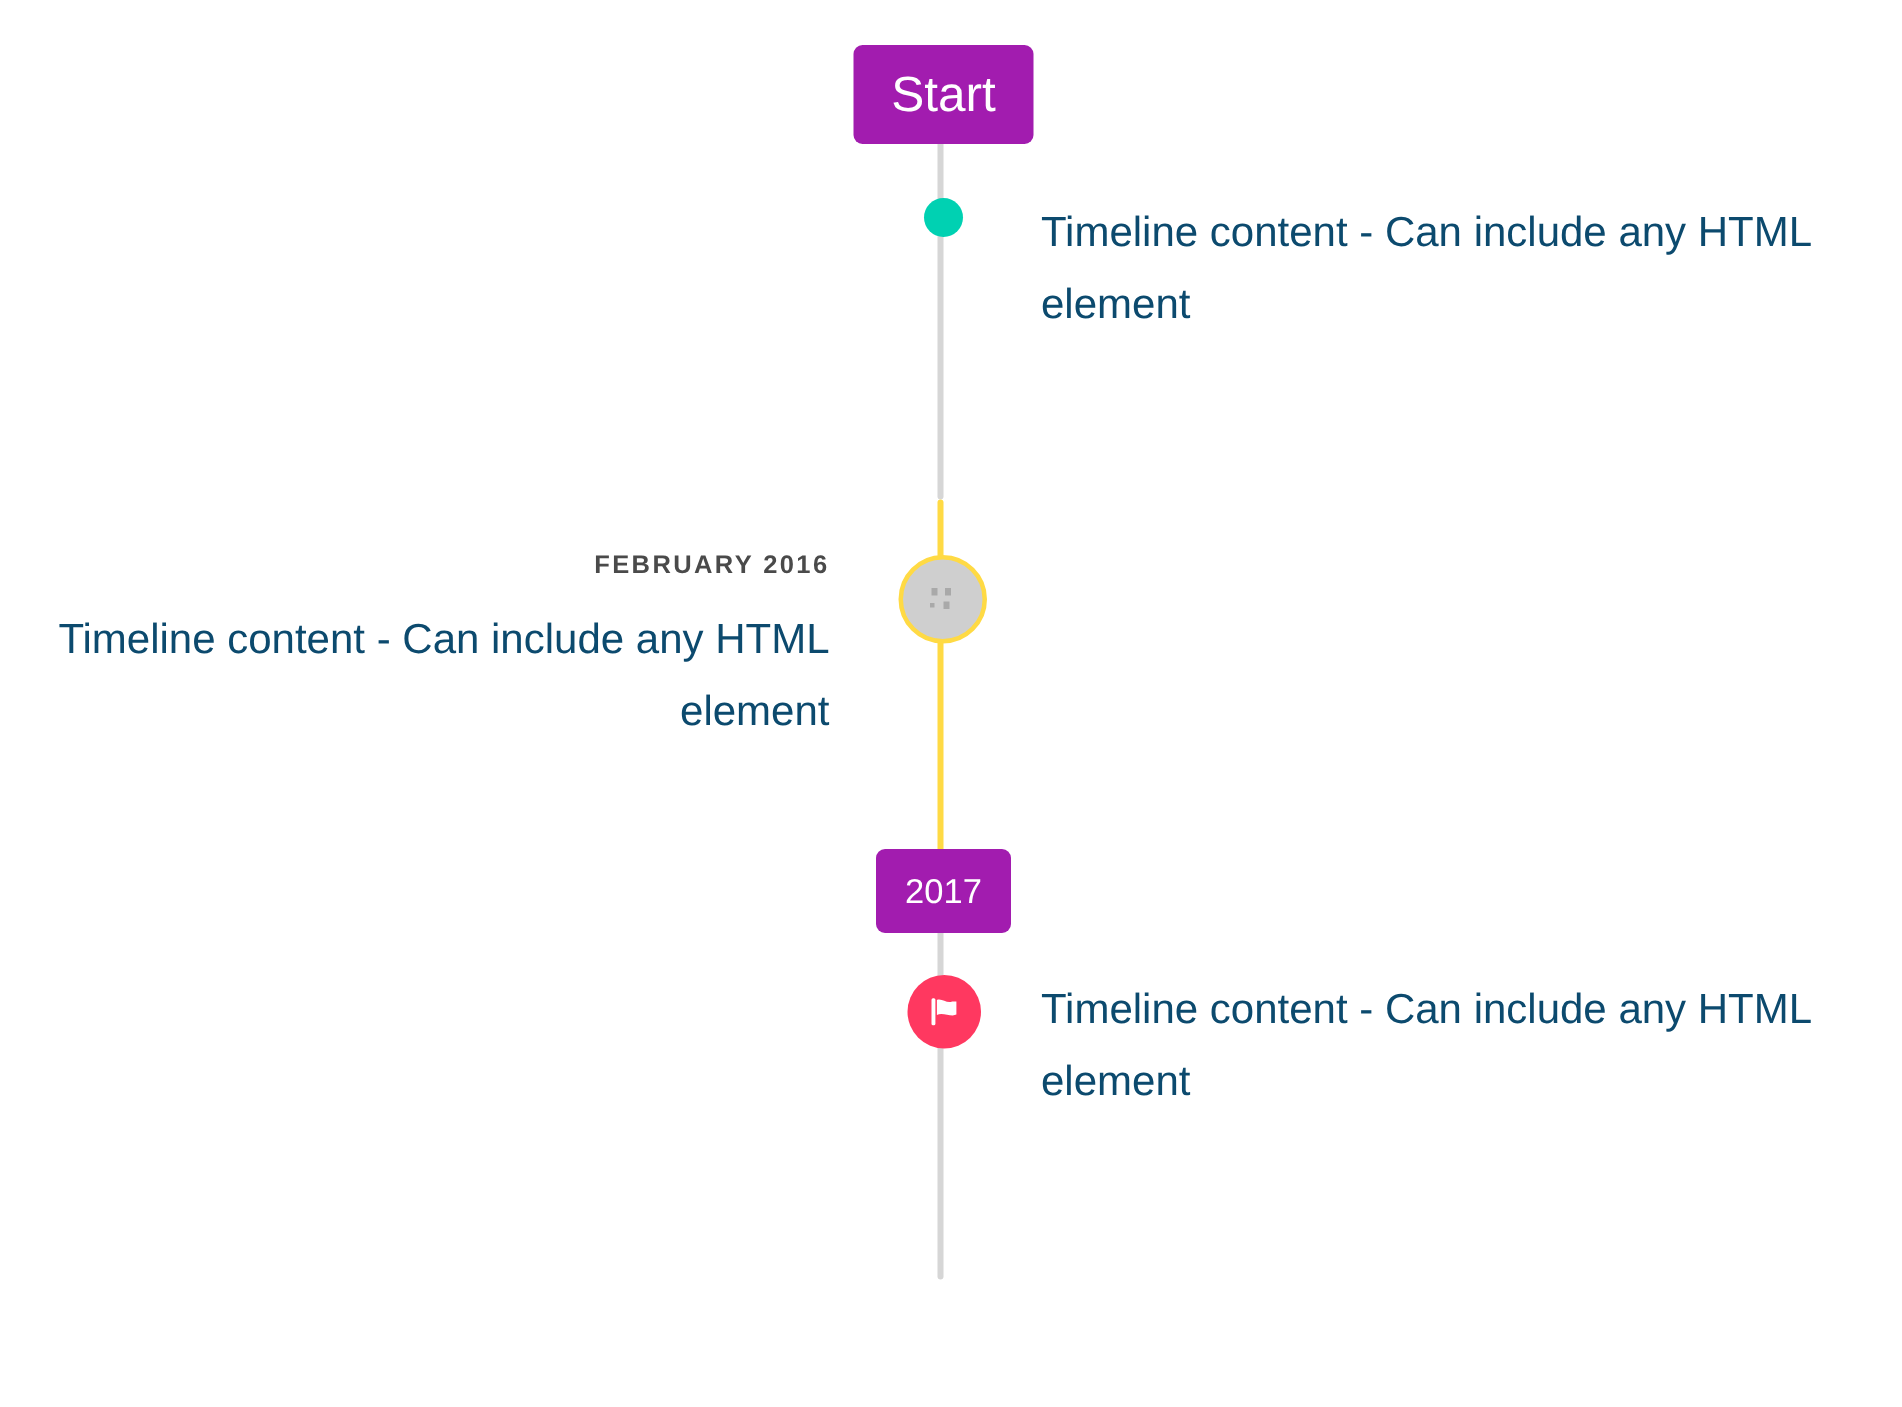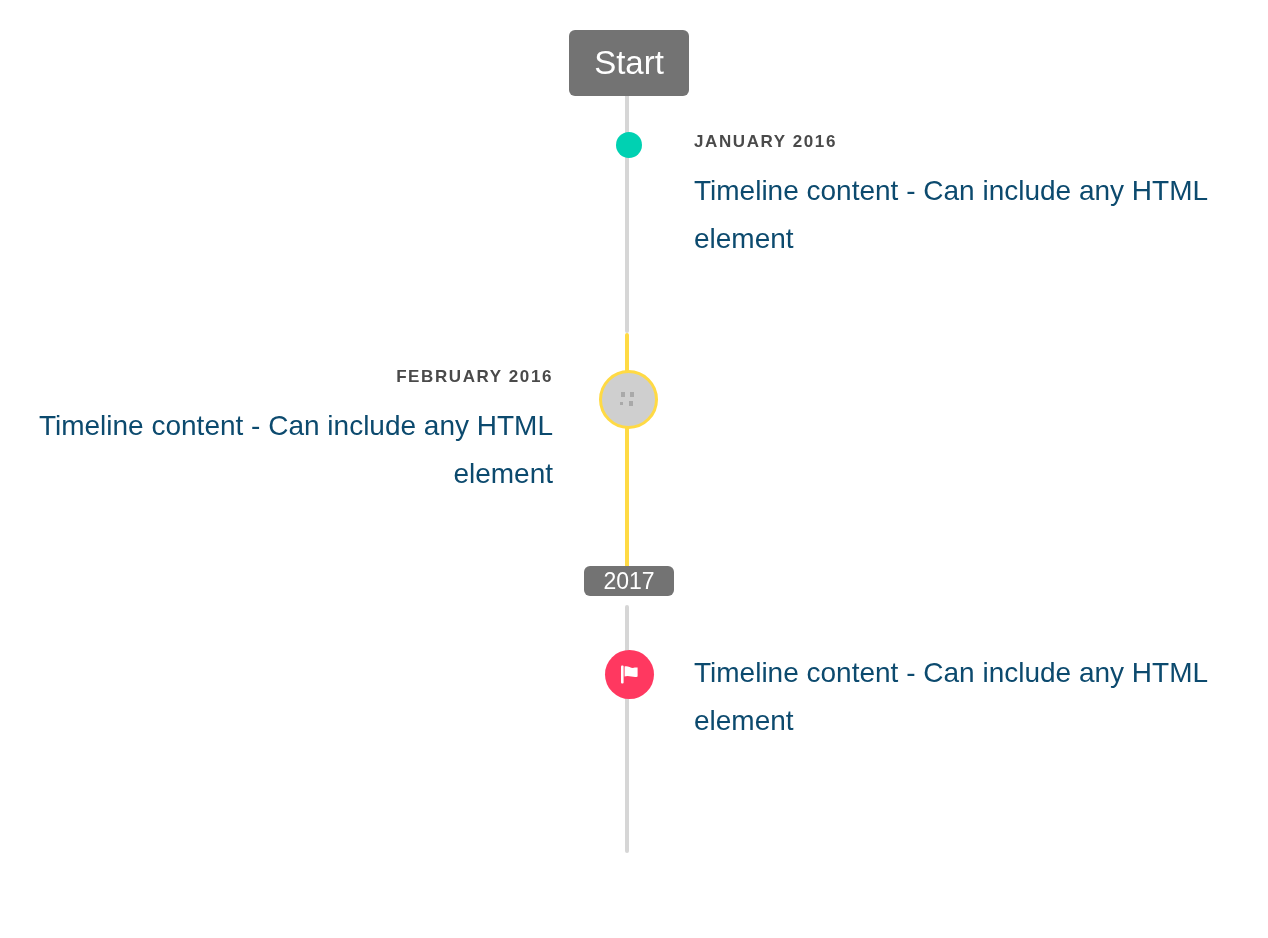--- a/index.html
+++ b/index.html
@@ -28,21 +28,21 @@
     width: 4px;
     border-radius: 2px;
   }
   .rail-gray-top    { top: 88px;  height: 245px; background: #d6d6d6; }
   .rail-yellow      { top: 333px; height: 240px; background: #ffda44; }
   .rail-gray-bottom { top: 605px; height: 248px; background: #d6d6d6; }
 
   
   .cap {
     position: absolute;
-    background: #737373;
+    background: #a21caf;
     color: #ffffff;
     border-radius: 6px;
     display: flex;
     align-items: center;
     justify-content: center;
     box-sizing: border-box;
     white-space: nowrap;
     z-index: 4;
   }
   .cap-start {
@@ -50,21 +50,21 @@
     width: 120px; height: 66px;
     font-size: 33px;
   }
   .cap-end {
     left: 576px; top: 847px;
     width: 106px; height: 66px;
     font-size: 33px;
   }
   .cap-year {
     left: 584px; top: 566px;
-    width: 90px; height: 30px;
+    width: 90px; height: 56px;
     font-size: 23px;
   }
 
   
   .marker {
     position: absolute;
     border-radius: 50%;
     box-sizing: border-box;
     z-index: 5;
   }
@@ -139,21 +139,20 @@
 <div class="timeline">
 
   <div class="rail rail-gray-top"></div>
   <div class="rail rail-yellow"></div>
   <div class="rail rail-gray-bottom"></div>
 
   <div class="cap cap-start">Start</div>
 
   <div class="marker marker-dot"></div>
   <div class="entry entry-right entry-jan">
-    <p class="entry-date">January 2016</p>
     <p class="entry-body">Timeline content - Can include any HTML element</p>
   </div>
 
   <div class="marker marker-image">
     <svg class="broken-img-glyph" viewBox="0 0 22 20">
       <rect x="3" y="2" width="4" height="5" fill="#555"></rect>
       <rect x="12" y="2" width="4" height="5" fill="#555"></rect>
       <rect x="2" y="12" width="3" height="3" fill="#555"></rect>
       <rect x="11" y="11" width="4" height="5" fill="#555"></rect>
     </svg>

